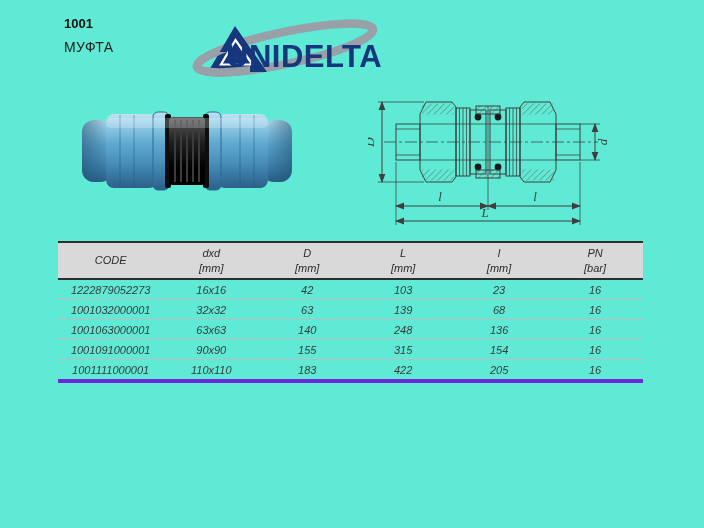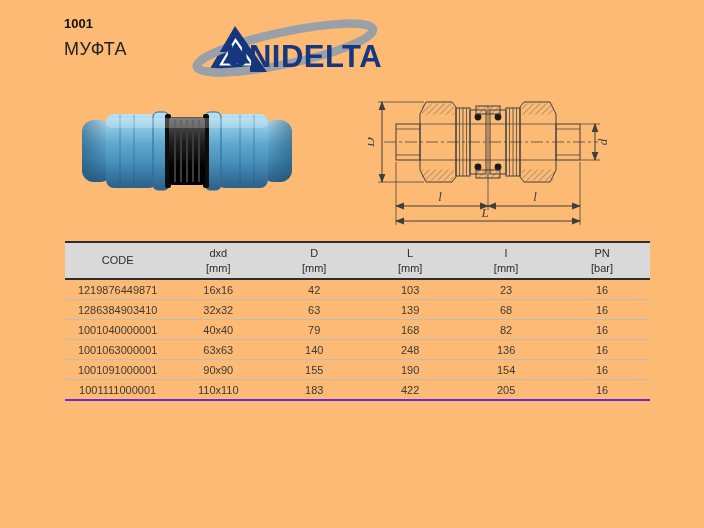--- a/index.html
+++ b/index.html
@@ -1,34 +1,34 @@
 <!DOCTYPE html>
 <html><head>
 <meta charset="utf-8">
 <style>
   html,body{margin:0;padding:0;background:#ffffff;}
   body{width:704px;height:528px;overflow:hidden;font-family:"Liberation Sans",sans-serif;}
-  .sheet{position:relative;width:704px;height:528px;background:#fdba74;}
+  .sheet{position:relative;width:704px;height:528px;background:#5eead4;}
 
   .doc-code{position:absolute;left:64px;top:16px;font-size:13px;font-weight:bold;color:#111;}
-  .doc-name{position:absolute;left:64px;top:39px;font-size:18px;color:#222;letter-spacing:.4px;}
+  .doc-name{position:absolute;left:64px;top:39px;font-size:14px;color:#222;letter-spacing:.4px;}
 
   .logo{position:absolute;left:188px;top:12px;width:240px;height:72px;}
   .photo{position:absolute;left:76px;top:102px;width:220px;height:96px;}
   .drawing{position:absolute;left:368px;top:84px;width:248px;height:150px;}
 
-  .tbl-wrap{position:absolute;left:65px;top:241px;width:585px;}
+  .tbl-wrap{position:absolute;left:58px;top:241px;width:585px;font-style:italic;}
   table{border-collapse:collapse;width:100%;table-layout:fixed;}
   thead th{background:#d9d9d9;border-top:2px solid #2e2e2e;border-bottom:2px solid #2e2e2e;
            font-size:11px;font-weight:400;color:#2b2b2b;padding:0 2px;height:37px;
            vertical-align:middle;line-height:1.3;box-sizing:border-box;}
   tbody td{font-size:11px;color:#3a3a3a;text-align:center;height:19px;padding:0 2px;
            white-space:nowrap;}
   tbody tr + tr td{border-top:1px solid #bdbdbd;}
-  tbody tr:last-child td{border-bottom:2px solid #6d28d9;}
+  tbody tr:last-child td{border-bottom:4px solid #6d28d9;}
   .dim-label{font-family:"Liberation Serif",serif;font-style:italic;font-size:13px;fill:#3f3f3f;}
 </style>
 </head>
 <body>
 
 <div class="sheet">
 
   <div class="doc-code">1001</div>
   <div class="doc-name">МУФТА</div>
 
@@ -204,56 +204,48 @@
             <div>[mm]</div>
           </th>
           <th>
             <div>PN</div>
             <div>[bar]</div>
           </th>
         </tr>
       </thead>
       <tbody>
           <tr>
-            <td>1219876449871</td>
+            <td>1222879052273</td>
             <td>16x16</td>
             <td>42</td>
             <td>103</td>
             <td>23</td>
             <td>16</td>
           </tr>
           <tr>
-            <td>1286384903410</td>
+            <td>1001032000001</td>
             <td>32x32</td>
             <td>63</td>
             <td>139</td>
             <td>68</td>
-            <td>16</td>
-          </tr>
-          <tr>
-            <td>1001040000001</td>
-            <td>40x40</td>
-            <td>79</td>
-            <td>168</td>
-            <td>82</td>
             <td>16</td>
           </tr>
           <tr>
             <td>1001063000001</td>
             <td>63x63</td>
             <td>140</td>
             <td>248</td>
             <td>136</td>
             <td>16</td>
           </tr>
           <tr>
             <td>1001091000001</td>
             <td>90x90</td>
             <td>155</td>
-            <td>190</td>
+            <td>315</td>
             <td>154</td>
             <td>16</td>
           </tr>
           <tr>
             <td>1001111000001</td>
             <td>110x110</td>
             <td>183</td>
             <td>422</td>
             <td>205</td>
             <td>16</td>

